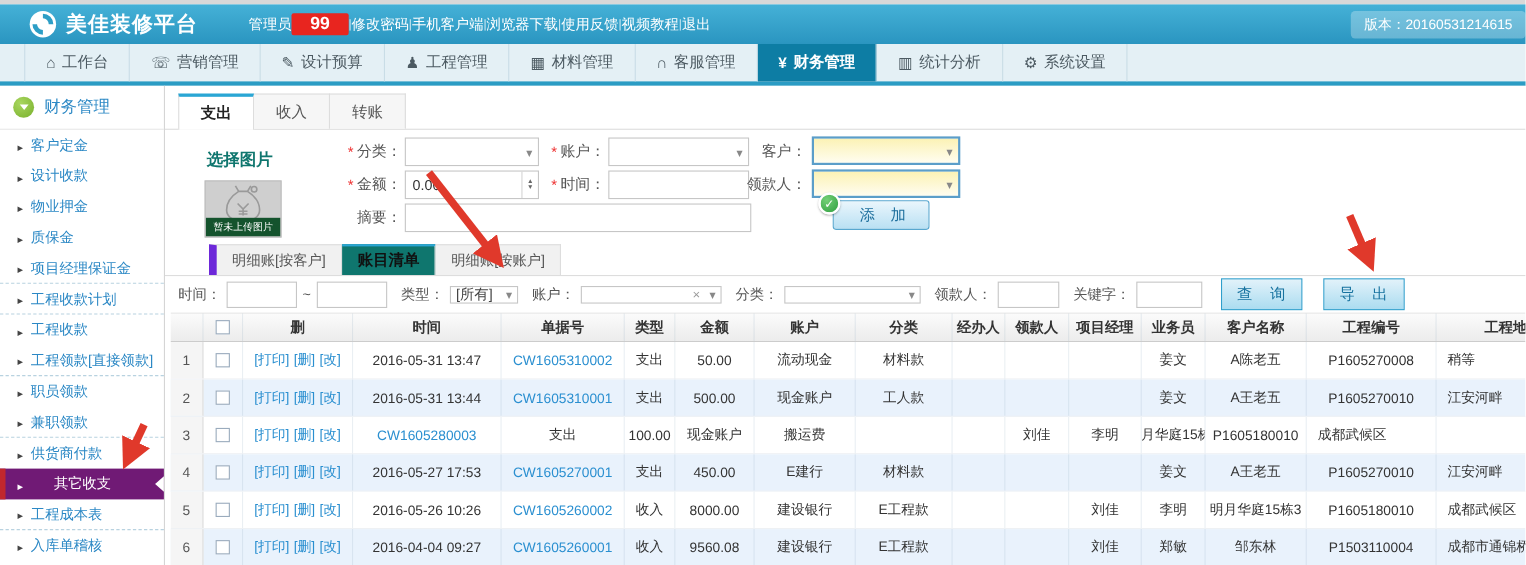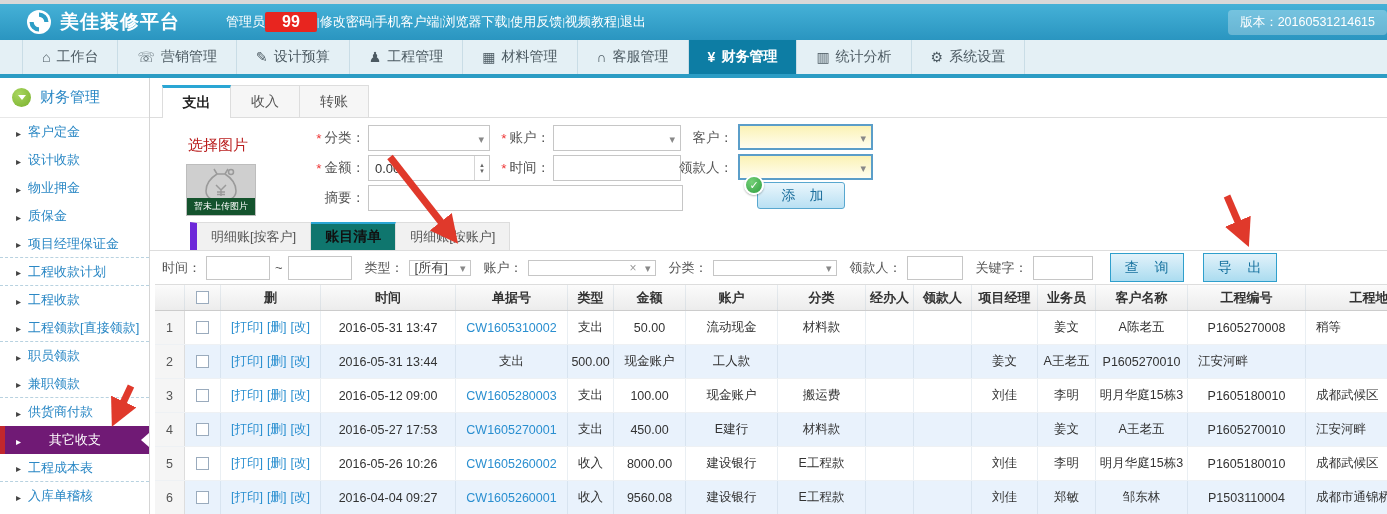--- a/index.html
+++ b/index.html
@@ -42,21 +42,21 @@
   .main { flex:1; position:relative; overflow:hidden; background:#fff; }
 
   
   .entry-tabs { display:flex; padding-left:12px; margin-top:7px; border-bottom:1px solid #ddd; height:33px; align-items:stretch; }
   .etab { width:69px; display:flex; align-items:center; justify-content:center; font-size:14px; color:#555; background:#f6f6f6; border:1px solid #ddd; border-bottom:none; border-left:none; cursor:pointer; }
   .etab:first-child { border-left:1px solid #ddd; }
   .etab.active { background:#fff; border-top:3px solid #2aa6d4; font-weight:bold; color:#222; margin-bottom:-1px; }
 
   
   .form-area { position:relative; height:104px; }
-  .choose-image { position:absolute; left:38px; top:18px; color:#b91c1c; font-size:15px; font-weight:normal; }
+  .choose-image { position:absolute; left:38px; top:18px; color:#0f766e; font-size:15px; font-weight:bold; }
   .img-box { position:absolute; left:36px; top:46px; width:70px; height:52px; background:#cfcfcf; border:1px solid #bdbdbd; overflow:hidden; }
   .img-box svg { display:block; margin:2px auto 0; }
   .img-caption { position:absolute; left:0; right:0; bottom:0; background:#14532d; color:#fff; font-size:9px; text-align:center; padding:2px 0; }
   .flabel { position:absolute; height:26px; display:flex; align-items:center; justify-content:flex-end; font-size:13.5px; color:#555; white-space:nowrap; }
   .req { color:#e33; margin-right:3px; }
   .fbox { position:absolute; height:26px; border:1px solid #c6c6c6; background:#fff; font-size:13px; color:#333; display:flex; align-items:center; padding:0 18px 0 6px; }
   .fbox .darr { position:absolute; right:5px; }
   .darr::after { content:"▾"; color:#888; font-size:11px; }
   .yellow { background:linear-gradient(#fbf2b5,#fffdf0); border:2px solid #5b9ec9; }
   .fspin { padding-right:16px; }
@@ -399,20 +399,23 @@
             <div class="td numcell">2</div>
             <div class="td">
               <span class="cb"></span>
             </div>
             <div class="td actions">
               <a class="link">[打印]</a>
               <a class="link">[删]</a>
               <a class="link">[改]</a>
             </div>
             <div class="td">2016-05-31 13:44</div>
+            <div class="td">
+              <a class="link">CW1605310001</a>
+            </div>
             <div class="td">支出</div>
             <div class="td">500.00</div>
             <div class="td">现金账户</div>
             <div class="td">工人款</div>
             <div class="td"></div>
             <div class="td"></div>
             <div class="td"></div>
             <div class="td">姜文</div>
             <div class="td">A王老五</div>
             <div class="td">P1605270010</div>
@@ -421,21 +424,20 @@
           <div class="trow">
             <div class="td numcell">3</div>
             <div class="td">
               <span class="cb"></span>
             </div>
             <div class="td actions">
               <a class="link">[打印]</a>
               <a class="link">[删]</a>
               <a class="link">[改]</a>
             </div>
-            <div class="td">2016-05-12 09:00</div>
             <div class="td">
               <a class="link">CW1605280003</a>
             </div>
             <div class="td">支出</div>
             <div class="td">100.00</div>
             <div class="td">现金账户</div>
             <div class="td">搬运费</div>
             <div class="td"></div>
             <div class="td"></div>
             <div class="td">刘佳</div>

